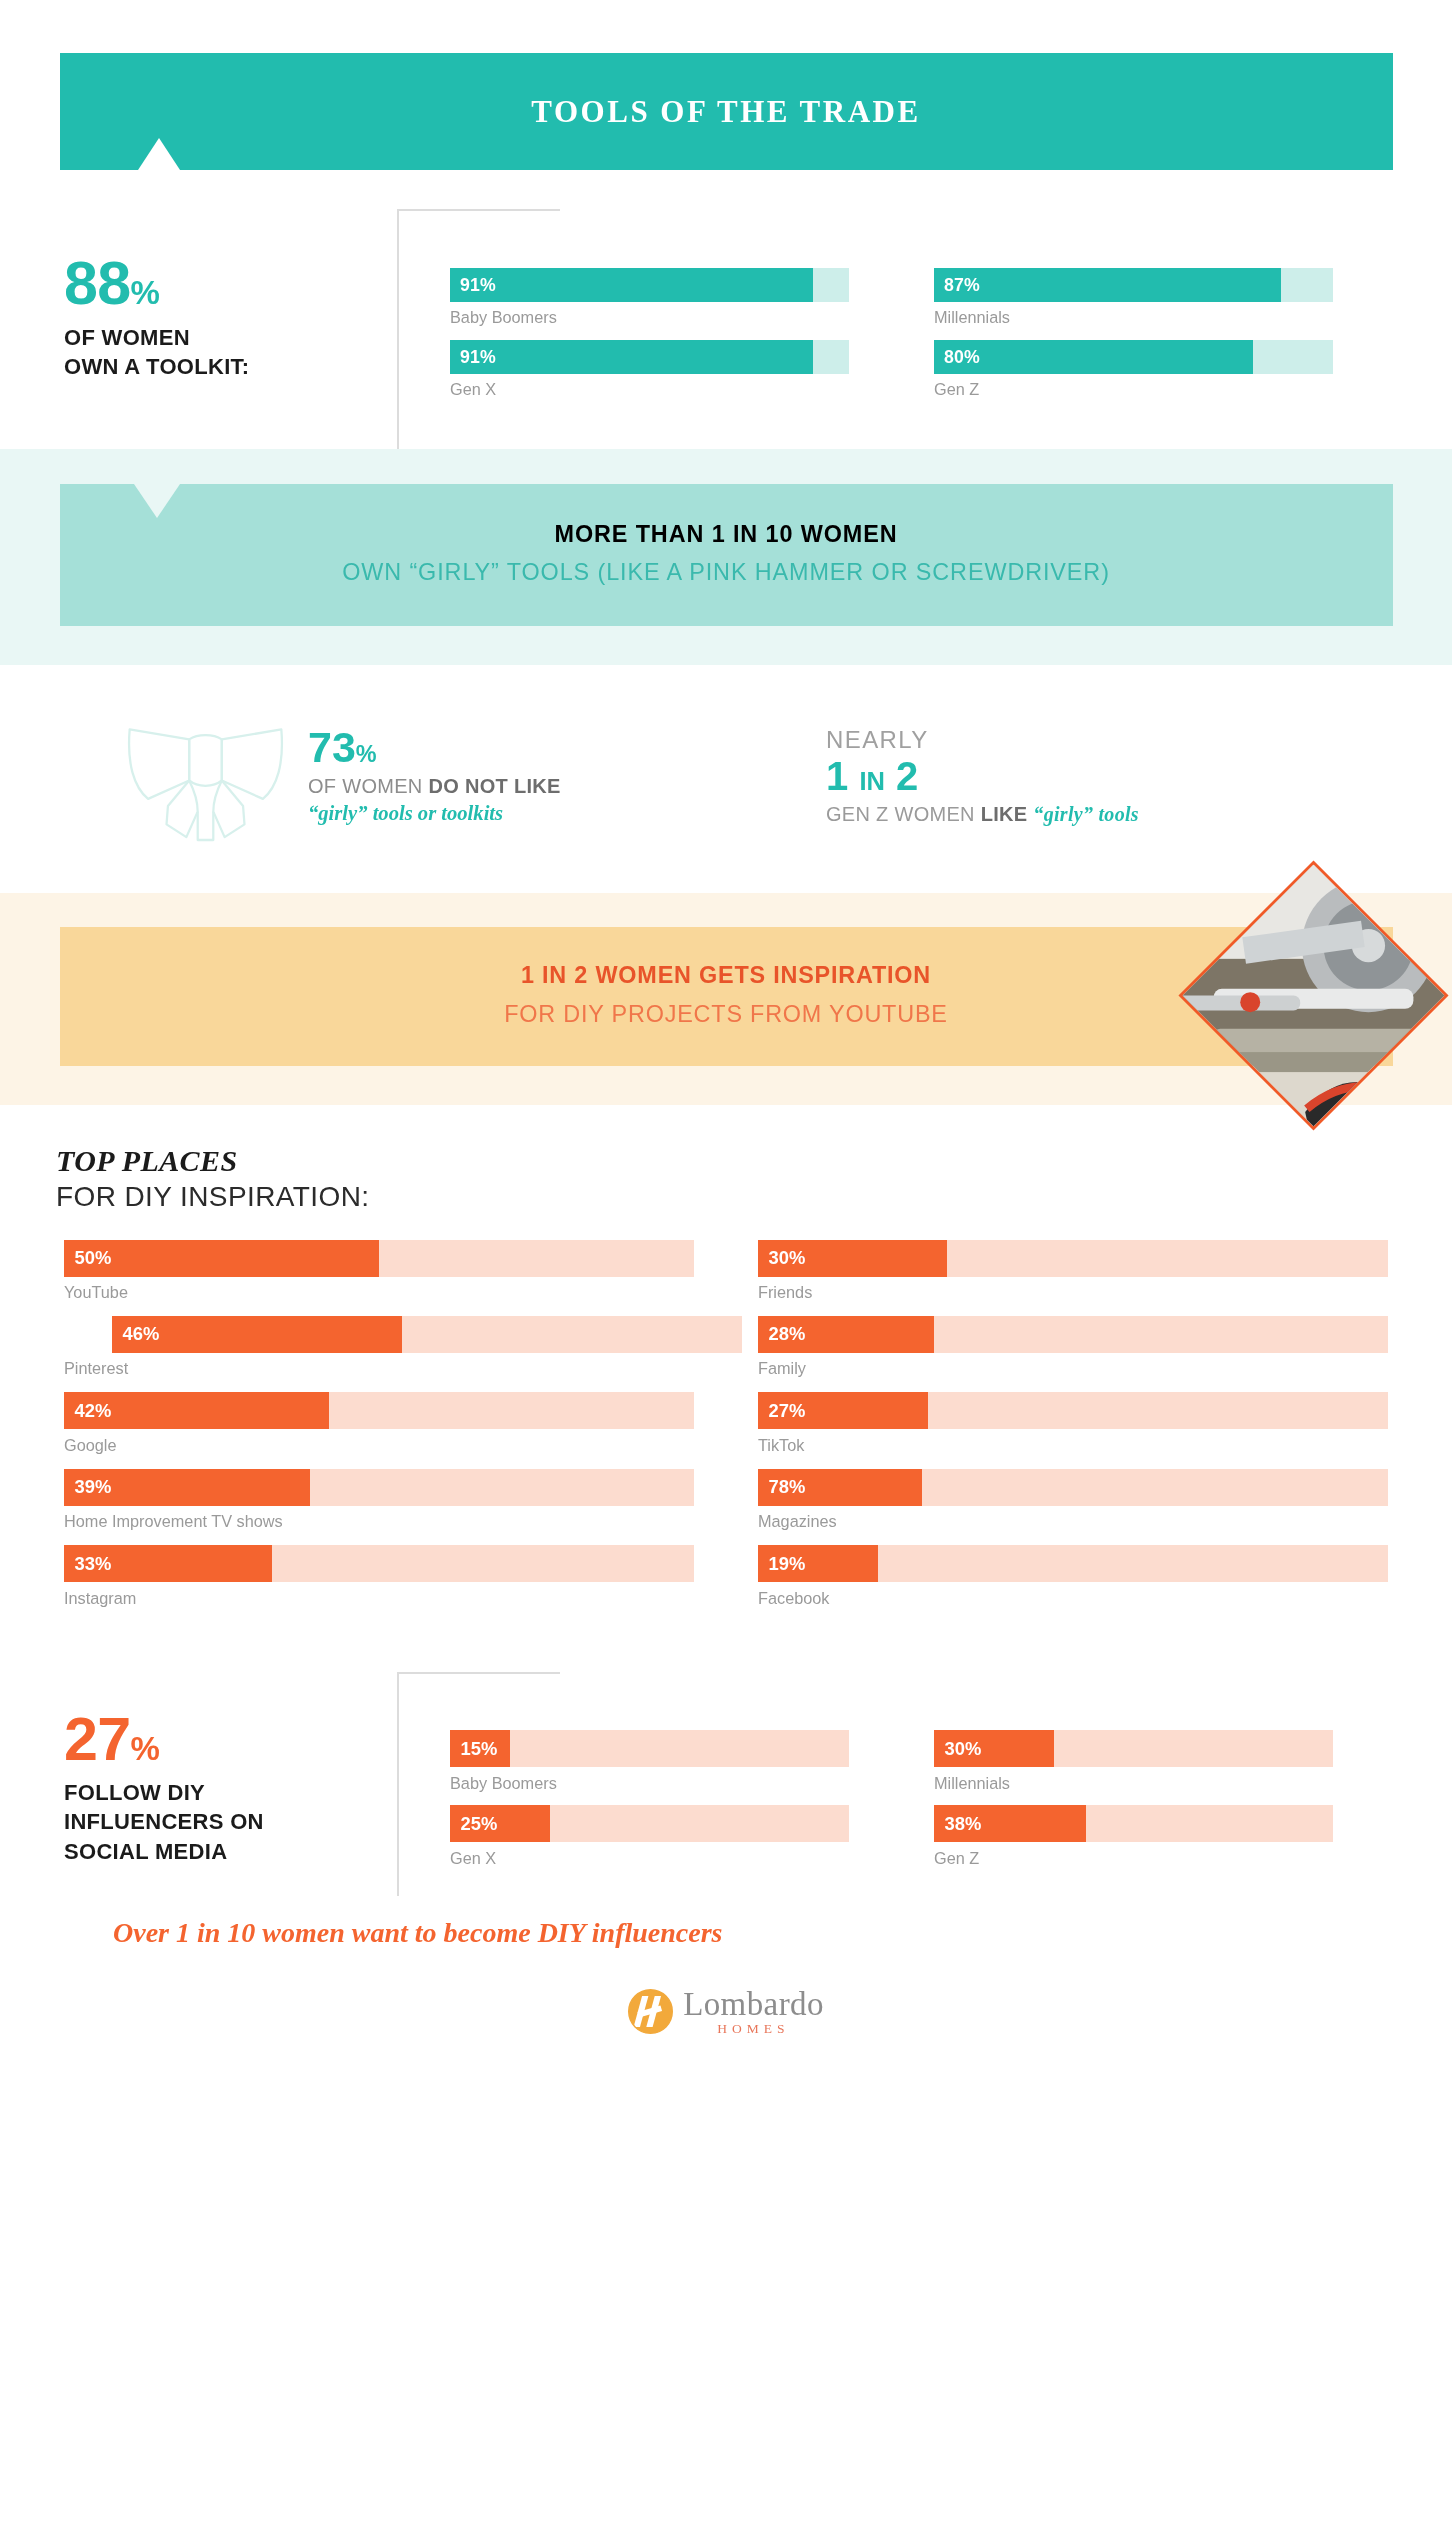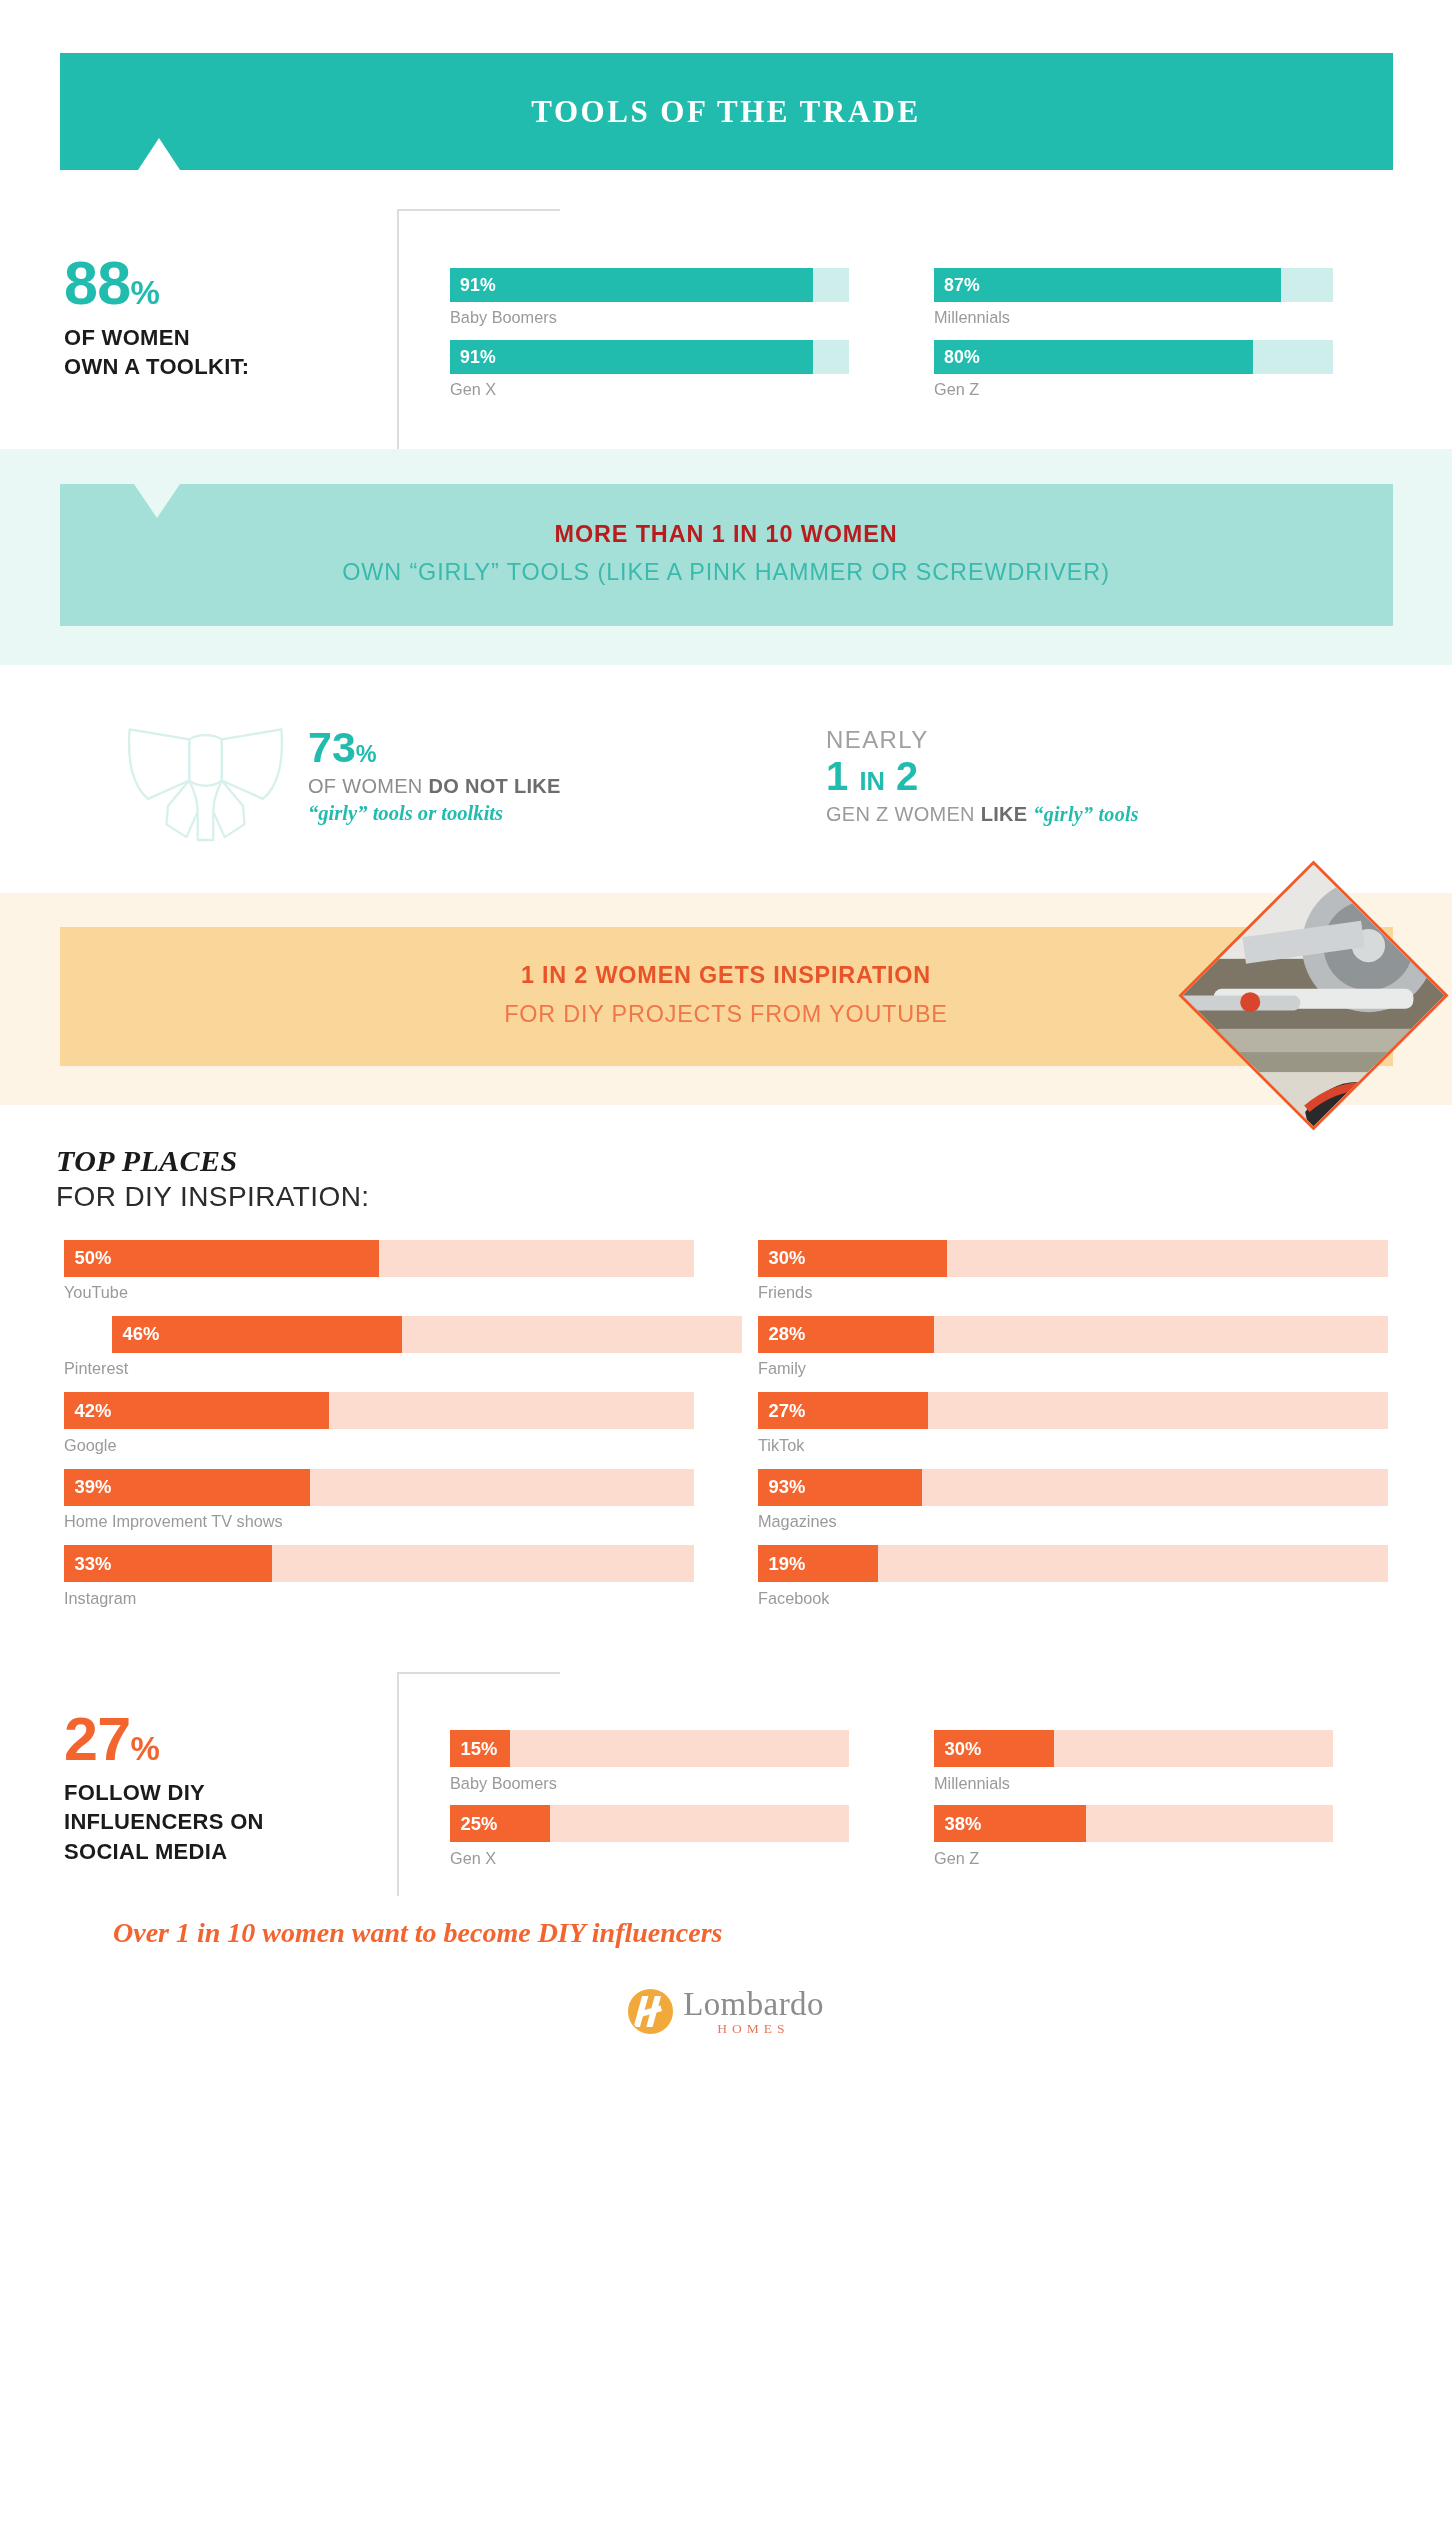--- a/index.html
+++ b/index.html
@@ -126,21 +126,21 @@
   }
   .s2-notch {
     position: absolute;
     left: 74px; top: 0;
     width: 0; height: 0;
     border-left: 23px solid transparent;
     border-right: 23px solid transparent;
     border-top: 34px solid #e9f7f5;
   }
   .s2-l1 {
-    color: #b91c1c;
+    color: #000000;
     font-weight: bold;
     font-size: 23.4px;
     letter-spacing: 0.9px;
   }
   .s2-l2 {
     margin-top: 11.3px;
     color: #3ab9ad;
     font-size: 23.4px;
     letter-spacing: 0.9px;
   }
@@ -428,21 +428,21 @@
       <div class="bar-item">
         <div class="o-track" style="background: rgb(252, 220, 207);">
           <div class="o-fill" style="width: 39%; background: rgb(244, 100, 47);"></div>
           <span class="o-val">39%</span>
         </div>
         <div class="o-lab">Home Improvement TV shows</div>
       </div>
       <div class="bar-item">
         <div class="o-track" style="background: rgb(252, 220, 207);">
           <div class="o-fill" style="width: 26%; background: rgb(244, 100, 47);"></div>
-          <span class="o-val">93%</span>
+          <span class="o-val">78%</span>
         </div>
         <div class="o-lab">Magazines</div>
       </div>
       <div class="bar-item">
         <div class="o-track" style="background: rgb(252, 220, 207);">
           <div class="o-fill" style="width: 33%; background: rgb(244, 100, 47);"></div>
           <span class="o-val">33%</span>
         </div>
         <div class="o-lab">Instagram</div>
       </div>

